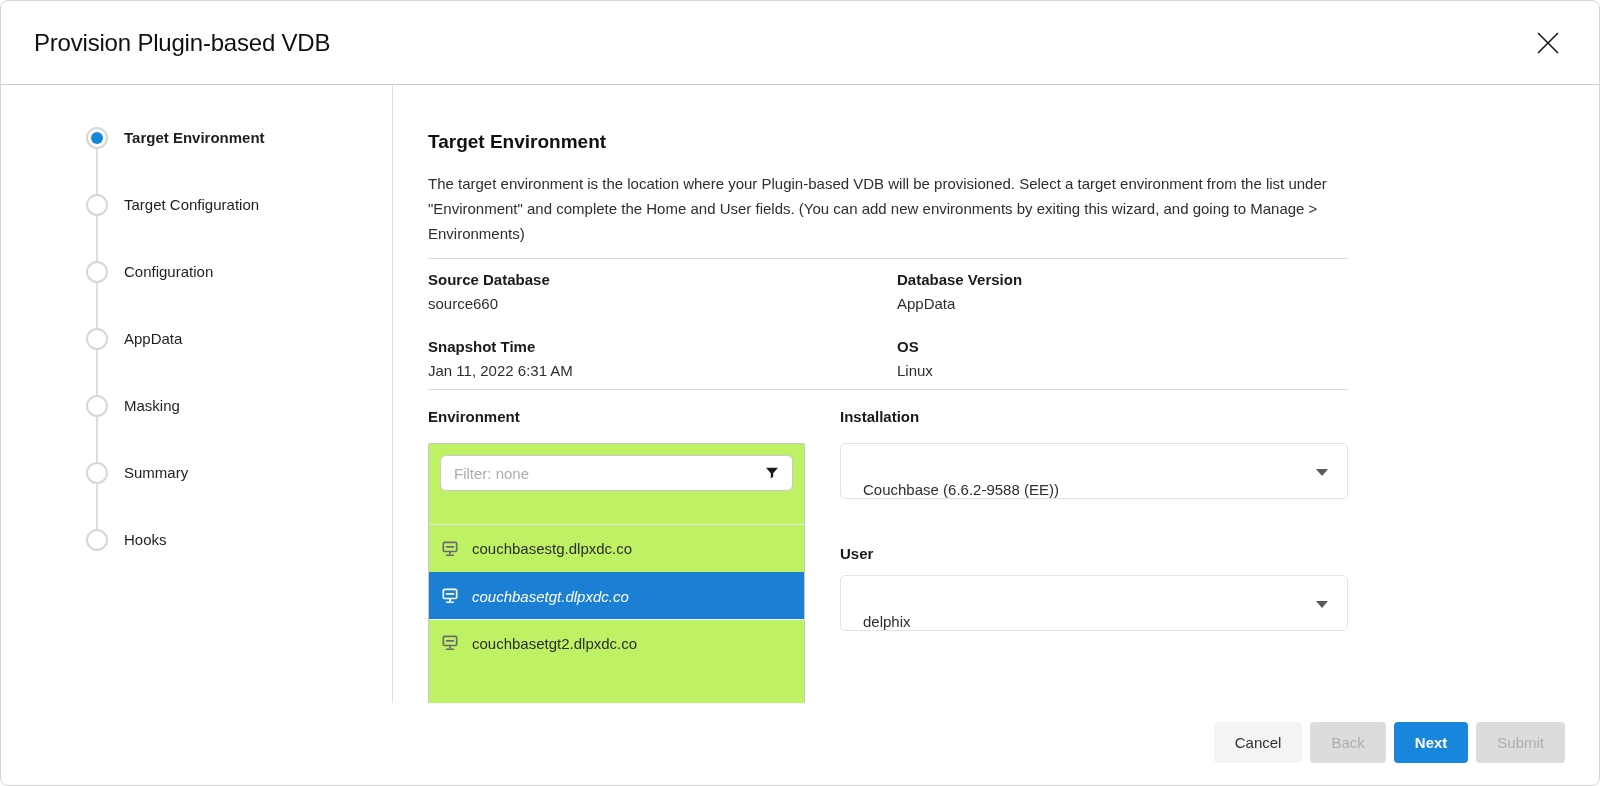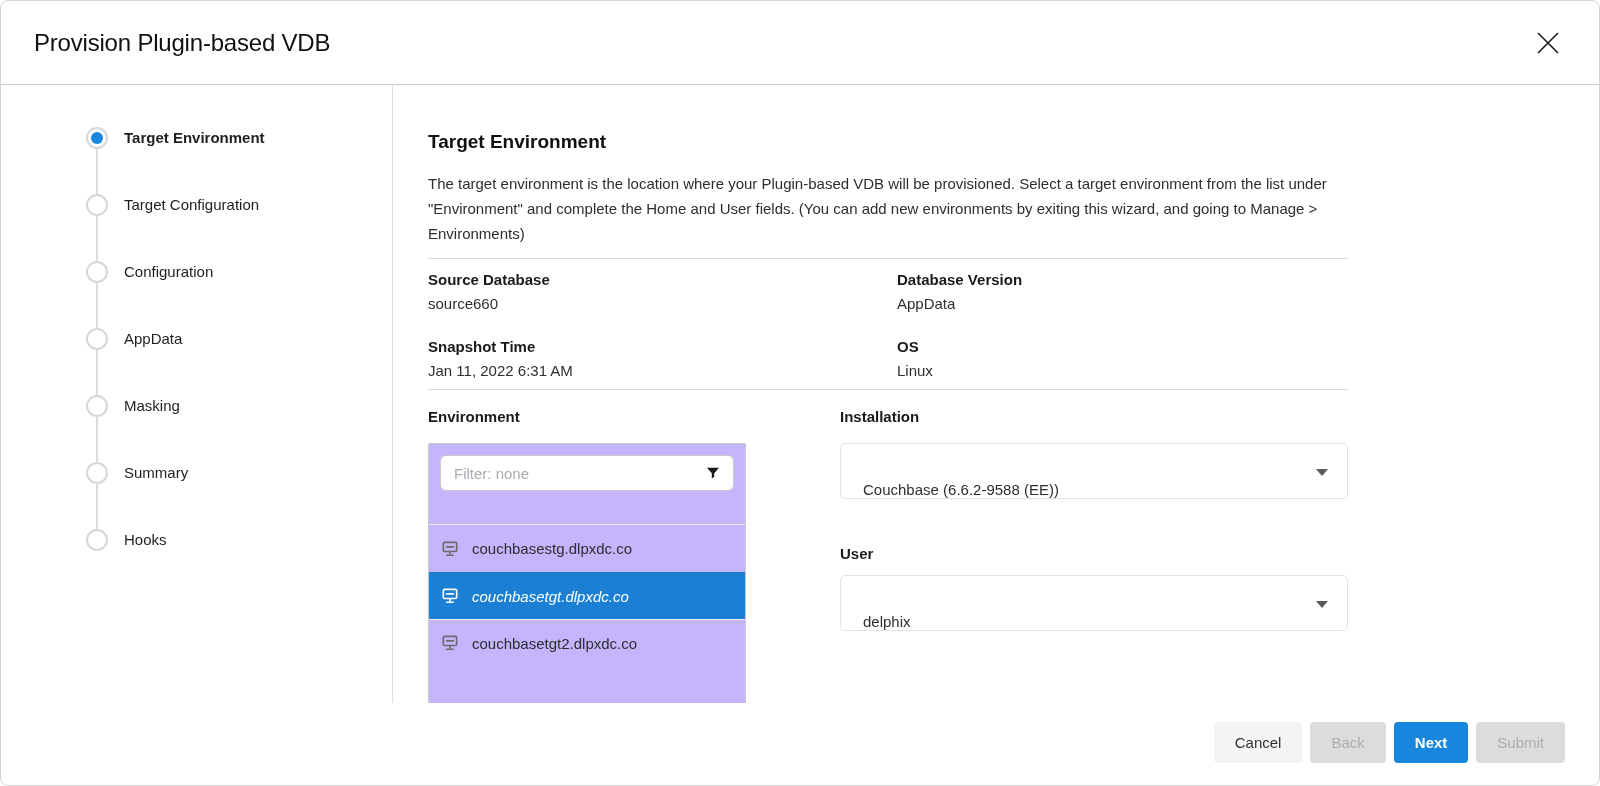--- a/index.html
+++ b/index.html
@@ -69,24 +69,24 @@
   .info-label { font-size:15px; font-weight:700; margin-bottom:7px; color:#1a1a1a; }
   .info-value { font-size:15px; color:#2e2e2e; }
   .labels-row { display:flex; margin-top:18px; }
   .field-label { font-size:15px; font-weight:700; color:#1a1a1a; }
   .form-row { display:flex; margin-top:17px; }
   .env-col { width:412px; flex:0 0 412px; }
   .right-col { flex:1; }
   .right-col .field-label { display:block; }
   
   .env-list {
-    width:318px; height:281px;
+    width:377px; height:281px;
     border:1px solid #c9c9c9; border-bottom:none;
     border-radius:2px 2px 0 0;
-    background:#c4b5fd; overflow:hidden;
+    background:#bef264; overflow:hidden;
   }
   .filter-wrap { padding:11px 11px 0 11px; position:relative; }
   .filter-input {
     width:100%; height:36px;
     border:1px solid #c9c9c9; border-radius:6px;
     padding:0 38px 0 13px;
     font-size:15px; font-family:inherit; color:#333; outline:none;
   }
   .filter-input::placeholder { color:#a9adb2; }
   .funnel { position:absolute; right:24px; top:21px; }

